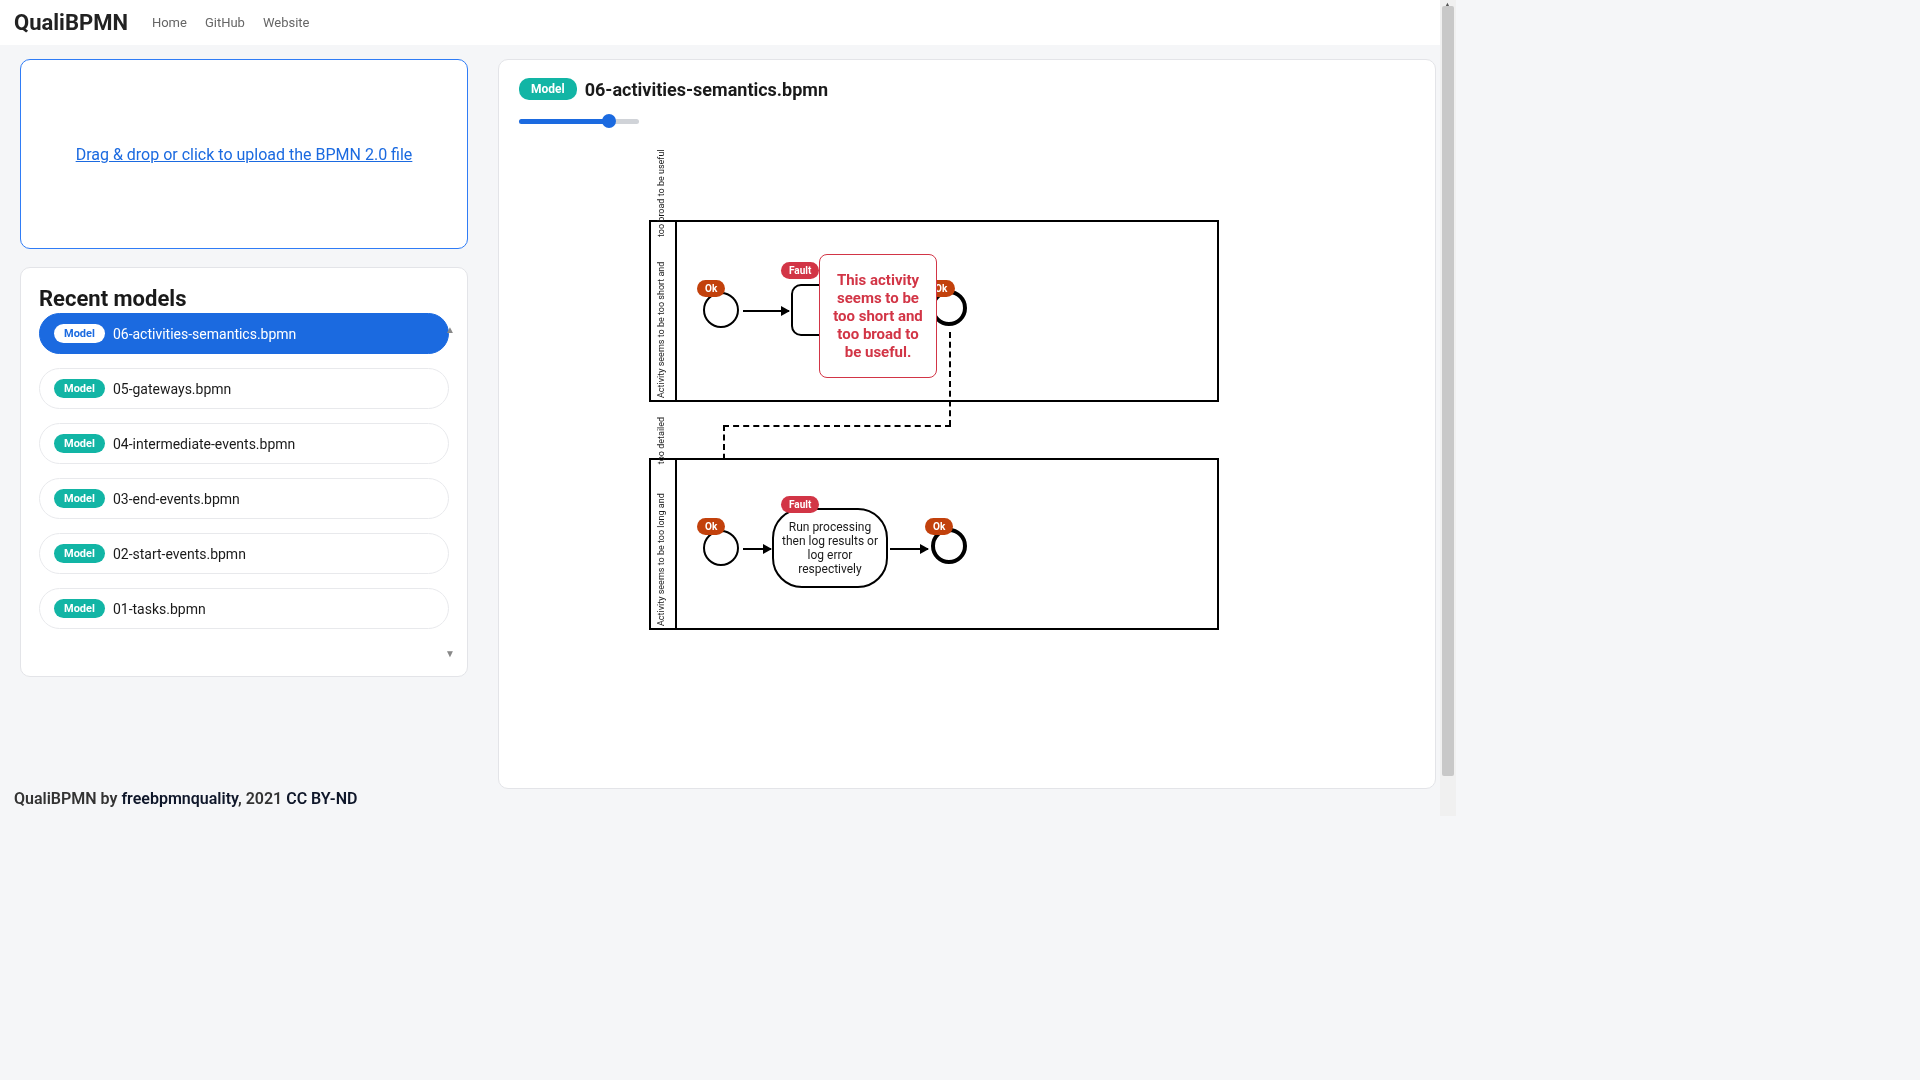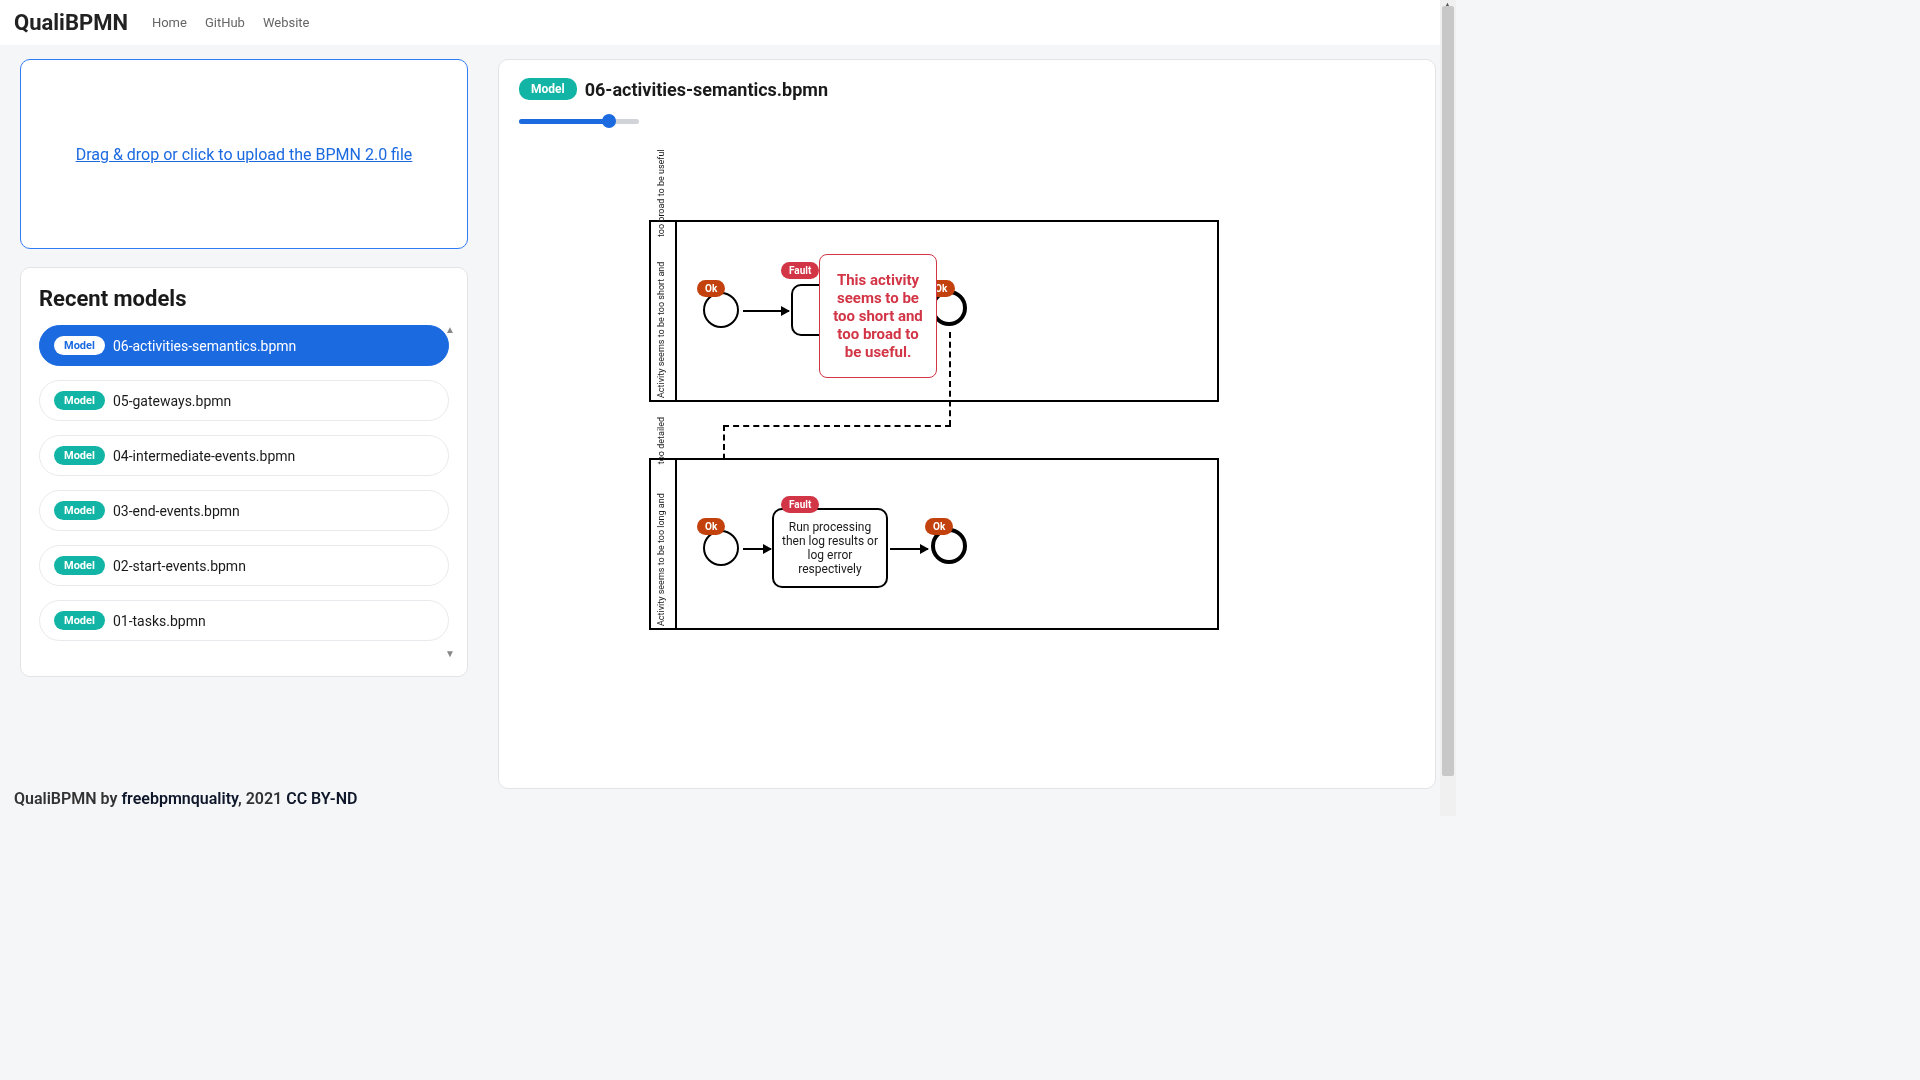--- a/index.html
+++ b/index.html
@@ -50,21 +50,21 @@
   .upload-text { color: #1b6ae0; font-size: 16px; text-decoration: underline; }
   .recent-panel {
     margin-top: 18px;
     border: 1px solid #e3e4e8;
     border-radius: 10px;
     background: #fff;
     padding: 18px 6px 18px 18px;
     height: 410px;
     position: relative;
   }
-  .recent-title { font-size: 22px; font-weight: 700; margin-bottom: 14px; }
+  .recent-title { font-size: 22px; font-weight: 700; margin-bottom: 2px; }
   .recent-list { height: 320px; overflow-y: auto; padding-right: 12px; }
   .recent-item {
     display: flex;
     align-items: center;
     border: 1px solid #e8e9ec;
     border-radius: 22px;
     padding: 10px 14px;
     margin-bottom: 14px;
     background: #fff;
     cursor: pointer;
@@ -350,21 +350,21 @@
         <div class="msg-v" style="left:74px; top:205px; height:92px;"></div>
         <div class="msg-arrowhead" style="left:69px; top:295px;"></div>
 
         <div class="pool pool2">
           <div class="lane-label-col">
             <div class="lane-label">Activity seems to be too long and&nbsp;&nbsp;&nbsp;&nbsp;&nbsp;&nbsp;&nbsp;&nbsp;&nbsp;&nbsp;&nbsp;&nbsp;&nbsp;too detailed</div>
           </div>
           <div class="start-event" style="left:52px; top:70px;"></div>
           <div class="ok-badge" style="left:46px; top:58px;">Ok</div>
           <div class="arrow-h" style="left:92px; top:88px; width:28px;"></div>
-          <div class="activity" style="left:121px; top:48px; width:116px; height:80px;">
+          <div class="activity" style="left:121px; top:48px; width:116px; height:80px;border-radius:30px;">
             <span>Run processing then log results or log error respectively</span>
           </div>
           <div class="fault-badge" style="left:130px; top:36px;">Fault</div>
           <div class="arrow-h" style="left:239px; top:88px; width:38px;"></div>
           <div class="end-event" style="left:280px; top:68px;"></div>
           <div class="ok-badge" style="left:274px; top:58px;">Ok</div>
         </div>
       </div>
     </div>
   </div>

